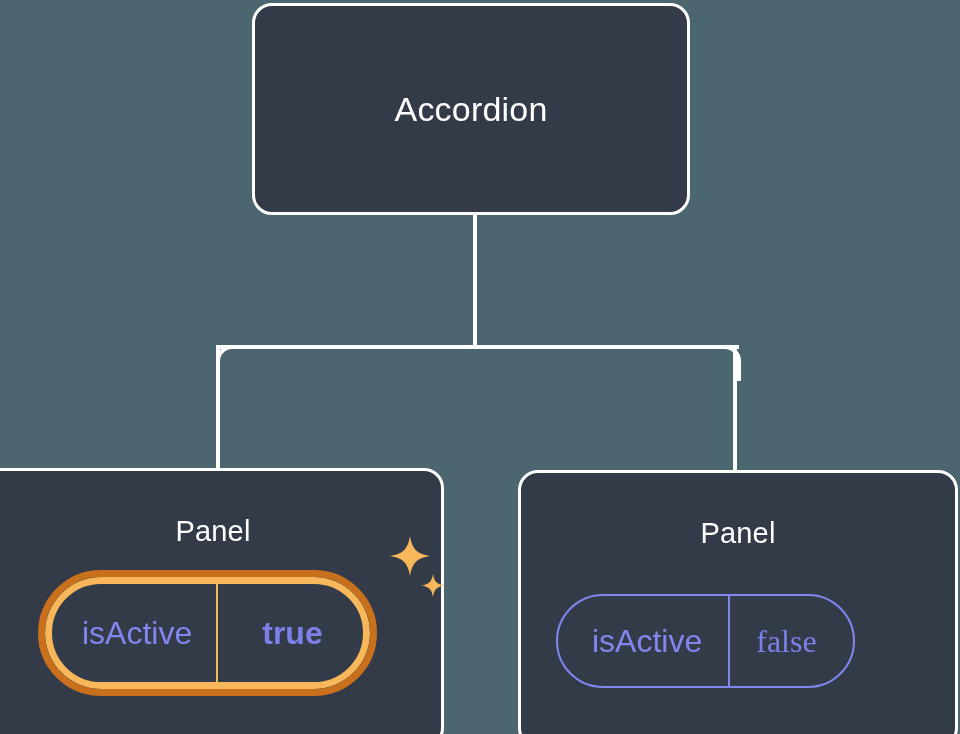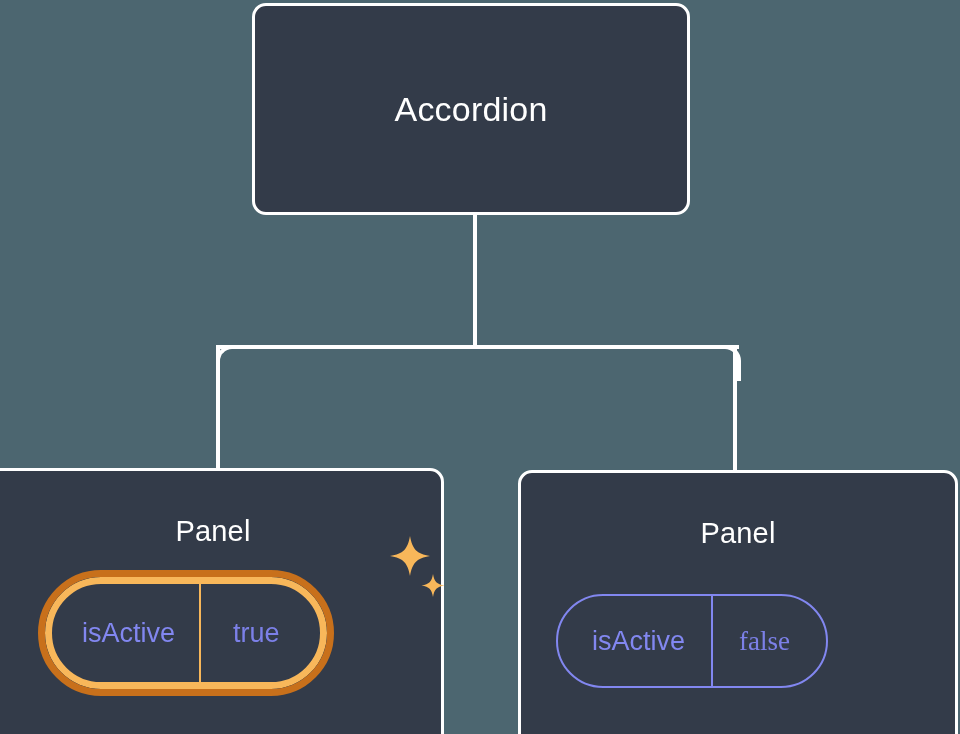--- a/index.html
+++ b/index.html
@@ -70,21 +70,21 @@
     border-top-right-radius: 16px;
     background: transparent;
   }
 
   
   .node {
     position: absolute;
     box-sizing: border-box;
     background: #333b49;
     border: 3px solid #ffffff;
-    border-radius: 14px;
+    border-radius: 20px;
     z-index: 2;
   }
   .node-root {
     left: 252px;
     top: 3px;
     width: 438px;
     height: 212px;
     display: flex;
     align-items: center;
     justify-content: center;
@@ -130,21 +130,21 @@
     box-sizing: border-box;
     display: flex;
     align-items: stretch;
     border-radius: 999px;
     overflow: hidden;
   }
   .pill-cell {
     display: flex;
     align-items: center;
     justify-content: center;
-    font-size: 27px;
+    font-size: 32px;
     line-height: 1;
     white-space: nowrap;
   }
   .pill-key {
     color: #8287f0;
     font-weight: 400;
   }
   .pill-val {
     color: #7c80e8;
   }
@@ -184,22 +184,22 @@
     align-items: stretch;
     background: transparent;
   }
   .pill-highlight-inner .pill-key { padding: 0 24px 0 30px; }
   .pill-highlight-inner .pill-divider {
     width: 2px;
     background: #f8b75a;
     flex: 0 0 2px;
   }
   .pill-highlight-inner .pill-val {
-    padding: 0 40px 0 32px;
-    font-weight: 400;
+    padding: 0 40px 0 44px;
+    font-weight: 700;
   }
 
   .pill-pos-left  { left: 38px;  top: 570px; z-index: 3; }
   .pill-pos-right { left: 556px; top: 594px; z-index: 3; }
 
   
   .sparkles {
     position: absolute;
     left: 386px;
     top: 534px;

